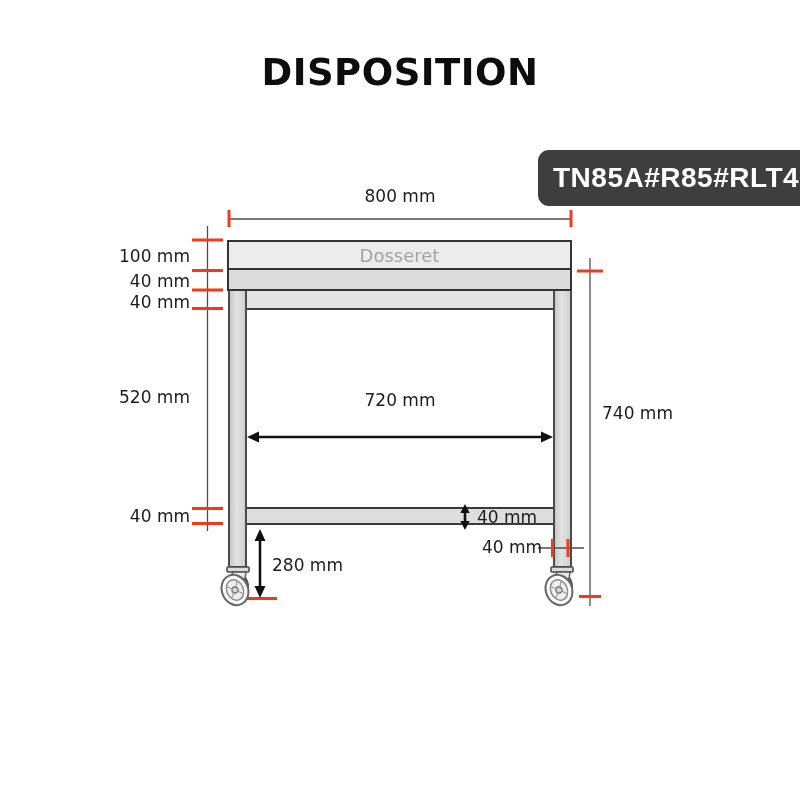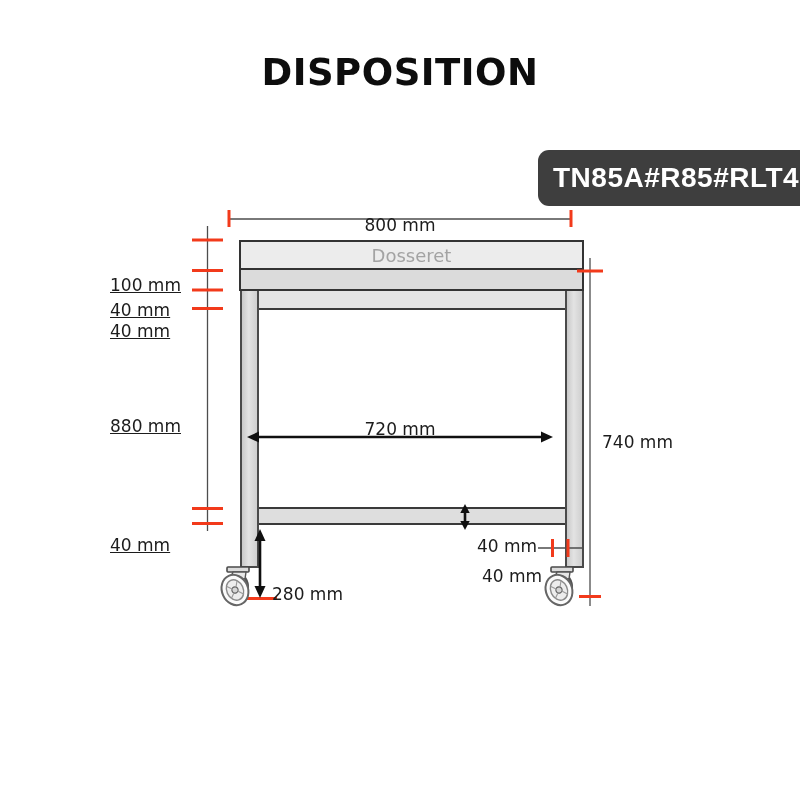--- a/index.html
+++ b/index.html
@@ -20,21 +20,21 @@
   
   .badge{
     position:absolute;left:538px;top:150px;height:56px;
     background:#3e3e3e;border-radius:11px;
     color:#ffffff;font-weight:bold;font-size:28px;line-height:56px;
     padding:0 15px;white-space:nowrap;
     font-family:"Liberation Sans",sans-serif;letter-spacing:.5px;
   }
 
   
-  .part{position:absolute;box-sizing:border-box;margin-left:12px;}
+  .part{position:absolute;box-sizing:border-box;}
   .dosseret{
     left:227px;top:240px;width:345px;height:31px;
     background:#ececec;border:2.5px solid #333333;
     display:flex;align-items:center;justify-content:center;
     color:#a3a3a3;font-size:18px;z-index:3;
   }
   .worktop{
     left:227px;top:268px;width:345px;height:23px;
     background:#dbdbdb;border:2.5px solid #333333;z-index:3;
   }
@@ -52,23 +52,23 @@
   .leg-right{left:553px;}
   .shelf{
     left:247px;top:507px;width:306px;height:18px;
     background:#dedede;border-top:2.5px solid #3a3a3a;border-bottom:2.5px solid #3a3a3a;
     z-index:1;
   }
 
   
   .dim-label{
     position:absolute;font-size:17px;color:#1c1c1c;white-space:nowrap;
-    line-height:21px;z-index:5;margin-top:29px;
+    line-height:21px;z-index:5;
   }
-  .dim-left{left:110px;width:80px;text-align:left;text-decoration:underline;}
+  .dim-left{left:110px;width:80px;text-align:right;}
   .centered{transform:translateX(-50%);}
 
   svg.overlay{position:absolute;left:0;top:0;z-index:4;}
 </style>
 </head>
 <body>
 
 <div class="canvas">
 
   <div class="title">
@@ -141,21 +141,21 @@
 
     <use href="#caster" transform="translate(238,569)"></use>
     <use href="#caster" transform="translate(562,569)"></use>
   </svg>
 
   <div class="dim-label centered" style="left:400px;top:186px;">800 mm</div>
 
   <div class="dim-label dim-left" style="top:246px;">100 mm</div>
   <div class="dim-label dim-left" style="top:271px;">40 mm</div>
   <div class="dim-label dim-left" style="top:292px;">40 mm</div>
-  <div class="dim-label dim-left" style="top:387px;">880 mm</div>
+  <div class="dim-label dim-left" style="top:387px;">520 mm</div>
   <div class="dim-label dim-left" style="top:506px;">40 mm</div>
 
   <div class="dim-label centered" style="left:400px;top:390px;">720 mm</div>
 
   <div class="dim-label" style="left:602px;top:403px;">740 mm</div>
 
   <div class="dim-label" style="left:477px;top:507px;z-index:6;">40 mm</div>
 
   <div class="dim-label" style="left:482px;top:537px;">40 mm</div>
 

